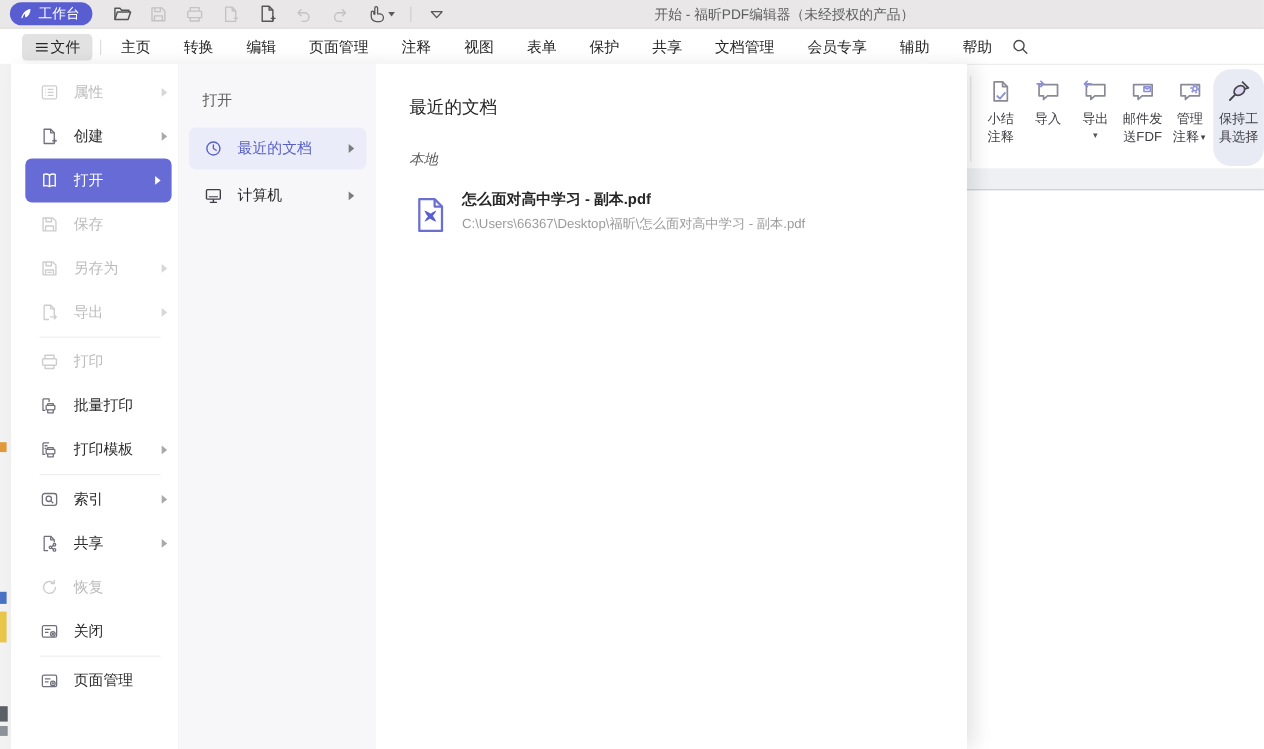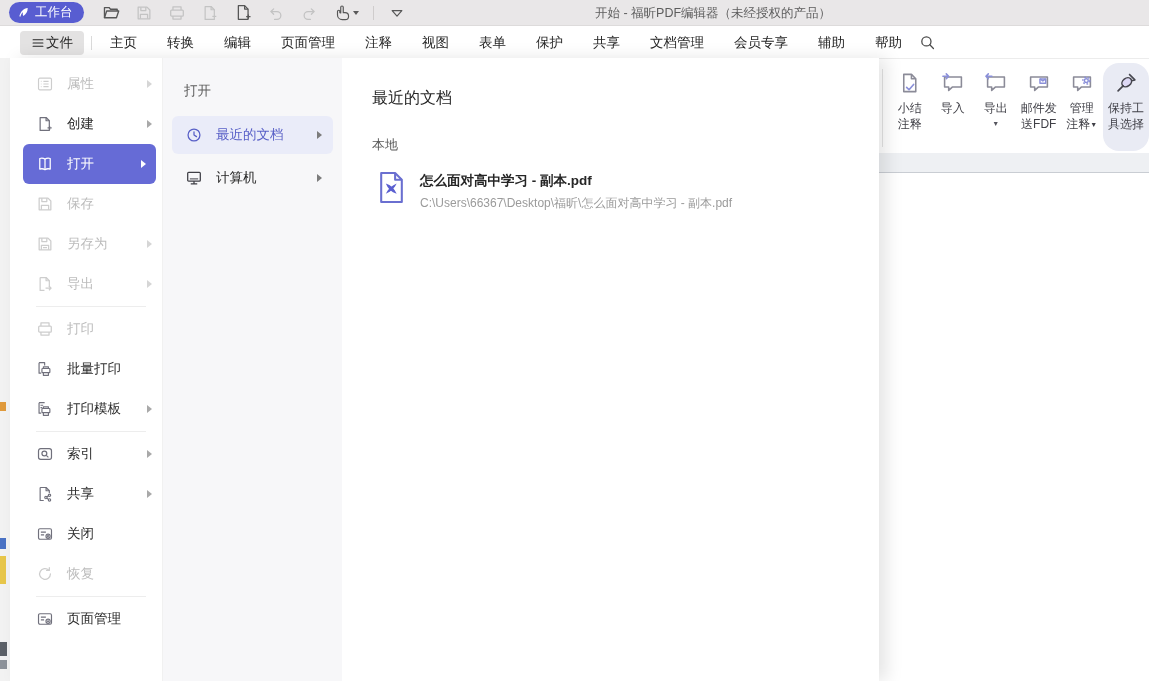--- a/index.html
+++ b/index.html
@@ -75,22 +75,22 @@
   .op-header { padding:24px 0 16px 21px; font-size:13.5px; color:#5c5c5c; }
   .op-row { height:38px; margin:0 9px 5px 9px; border-radius:6px; display:flex; align-items:center;
     gap:13px; padding:0 11px 0 13px; font-size:13.5px; color:#262626; }
   .op-row .ic { color:#3f3f46; flex:0 0 auto; }
   .op-row .arr { margin-left:auto; width:0; height:0; border-top:4px solid transparent;
     border-bottom:4px solid transparent; border-left:5px solid #7c7c7c; }
   .op-row.selected { background:#eaecf9; color:#585fc7; }
   .op-row.selected .ic { color:#585fc7; }
 
   .main-title { padding:30px 0 0 30px; font-size:16px; color:#262626; }
-  .main-group { padding:27px 0 0 30px; font-size:13px; color:#595959; }
-  .file-row { margin:17px 0 0 36px; display:flex; align-items:flex-start; gap:15px; width:fit-content; }
+  .main-group { padding:27px 0 0 30px; font-size:13px; color:#595959;font-style:italic; }
+  .file-row { margin:17px 0 0 36px; display:flex; align-items:flex-end; gap:15px; width:fit-content; }
   .file-meta { padding-top:1px; }
   .file-name { font-size:13.5px; font-weight:bold; color:#262626; }
   .file-path { font-size:12px; color:#9b9b9b; margin-top:5px; }
 </style>
 </head>
 <body>
 
 <svg width="0" height="0" style="position:absolute">
   <defs>
     <g id="s-quill">
@@ -506,35 +506,35 @@
     </div>
     <div class="fm-row">
       <span class="ic">
           <svg width="18" height="18" viewBox="0 0 20 20">
             <use href="#s-sharedoc"></use>
           </svg>
         </span>
       <span class="lbl">共享</span>
       <span class="arr"></span>
     </div>
+    <div class="fm-row disabled">
+      <span class="ic">
+          <svg width="18" height="18" viewBox="0 0 20 20">
+            <use href="#s-restore"></use>
+          </svg>
+        </span>
+      <span class="lbl">恢复</span>
+    </div>
     <div class="fm-row">
       <span class="ic">
           <svg width="18" height="18" viewBox="0 0 20 20">
             <use href="#s-cardx"></use>
           </svg>
         </span>
       <span class="lbl">关闭</span>
-    </div>
-    <div class="fm-row disabled">
-      <span class="ic">
-          <svg width="18" height="18" viewBox="0 0 20 20">
-            <use href="#s-restore"></use>
-          </svg>
-        </span>
-      <span class="lbl">恢复</span>
     </div>
     <div class="fm-div"></div>
     <div class="fm-row">
       <span class="ic">
           <svg width="18" height="18" viewBox="0 0 20 20">
             <use href="#s-cardgear"></use>
           </svg>
         </span>
       <span class="lbl">页面管理</span>
     </div>

